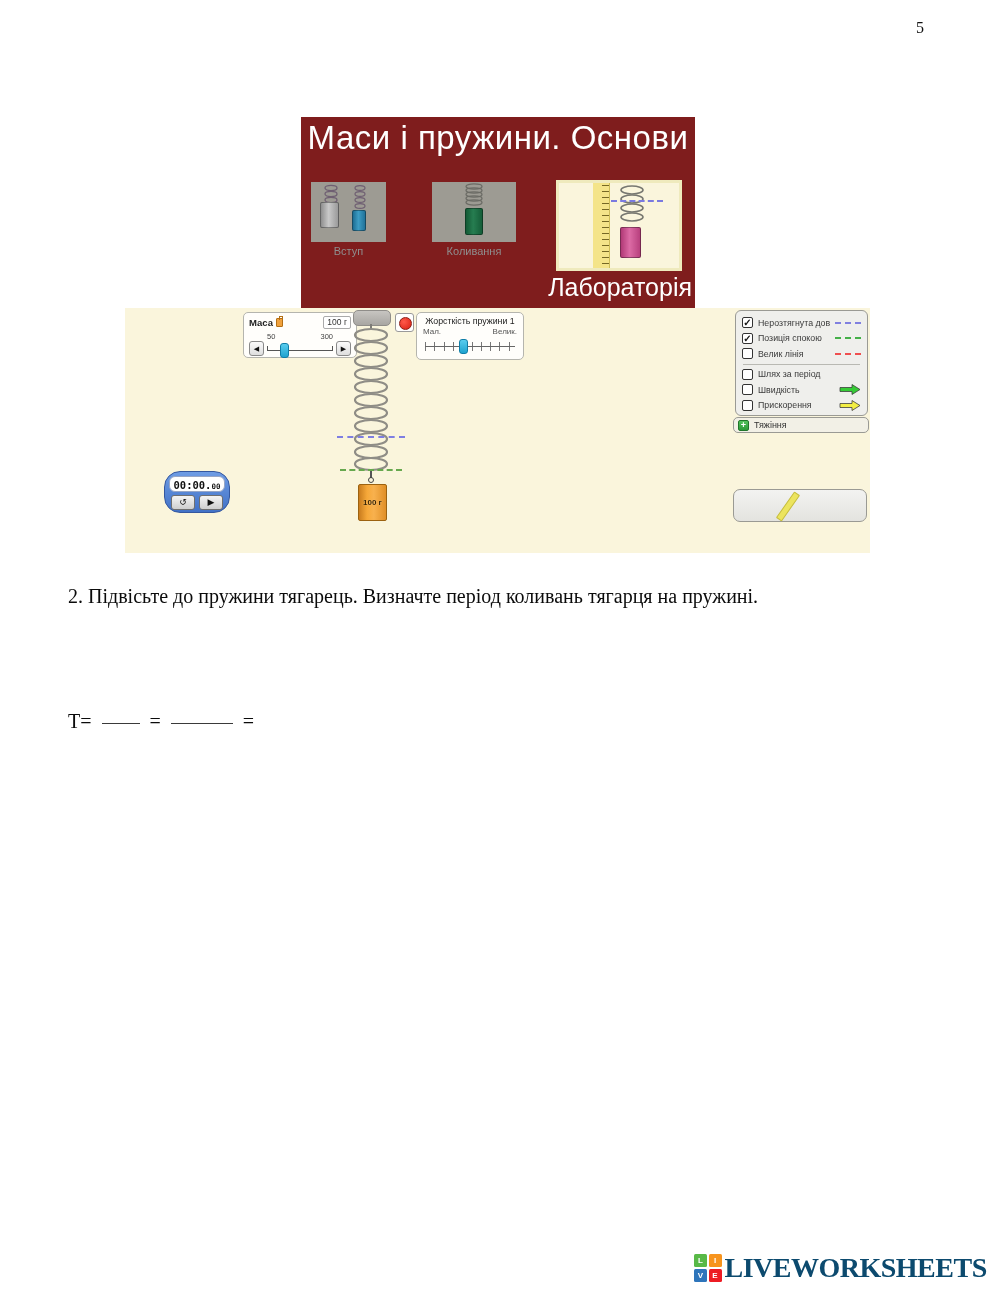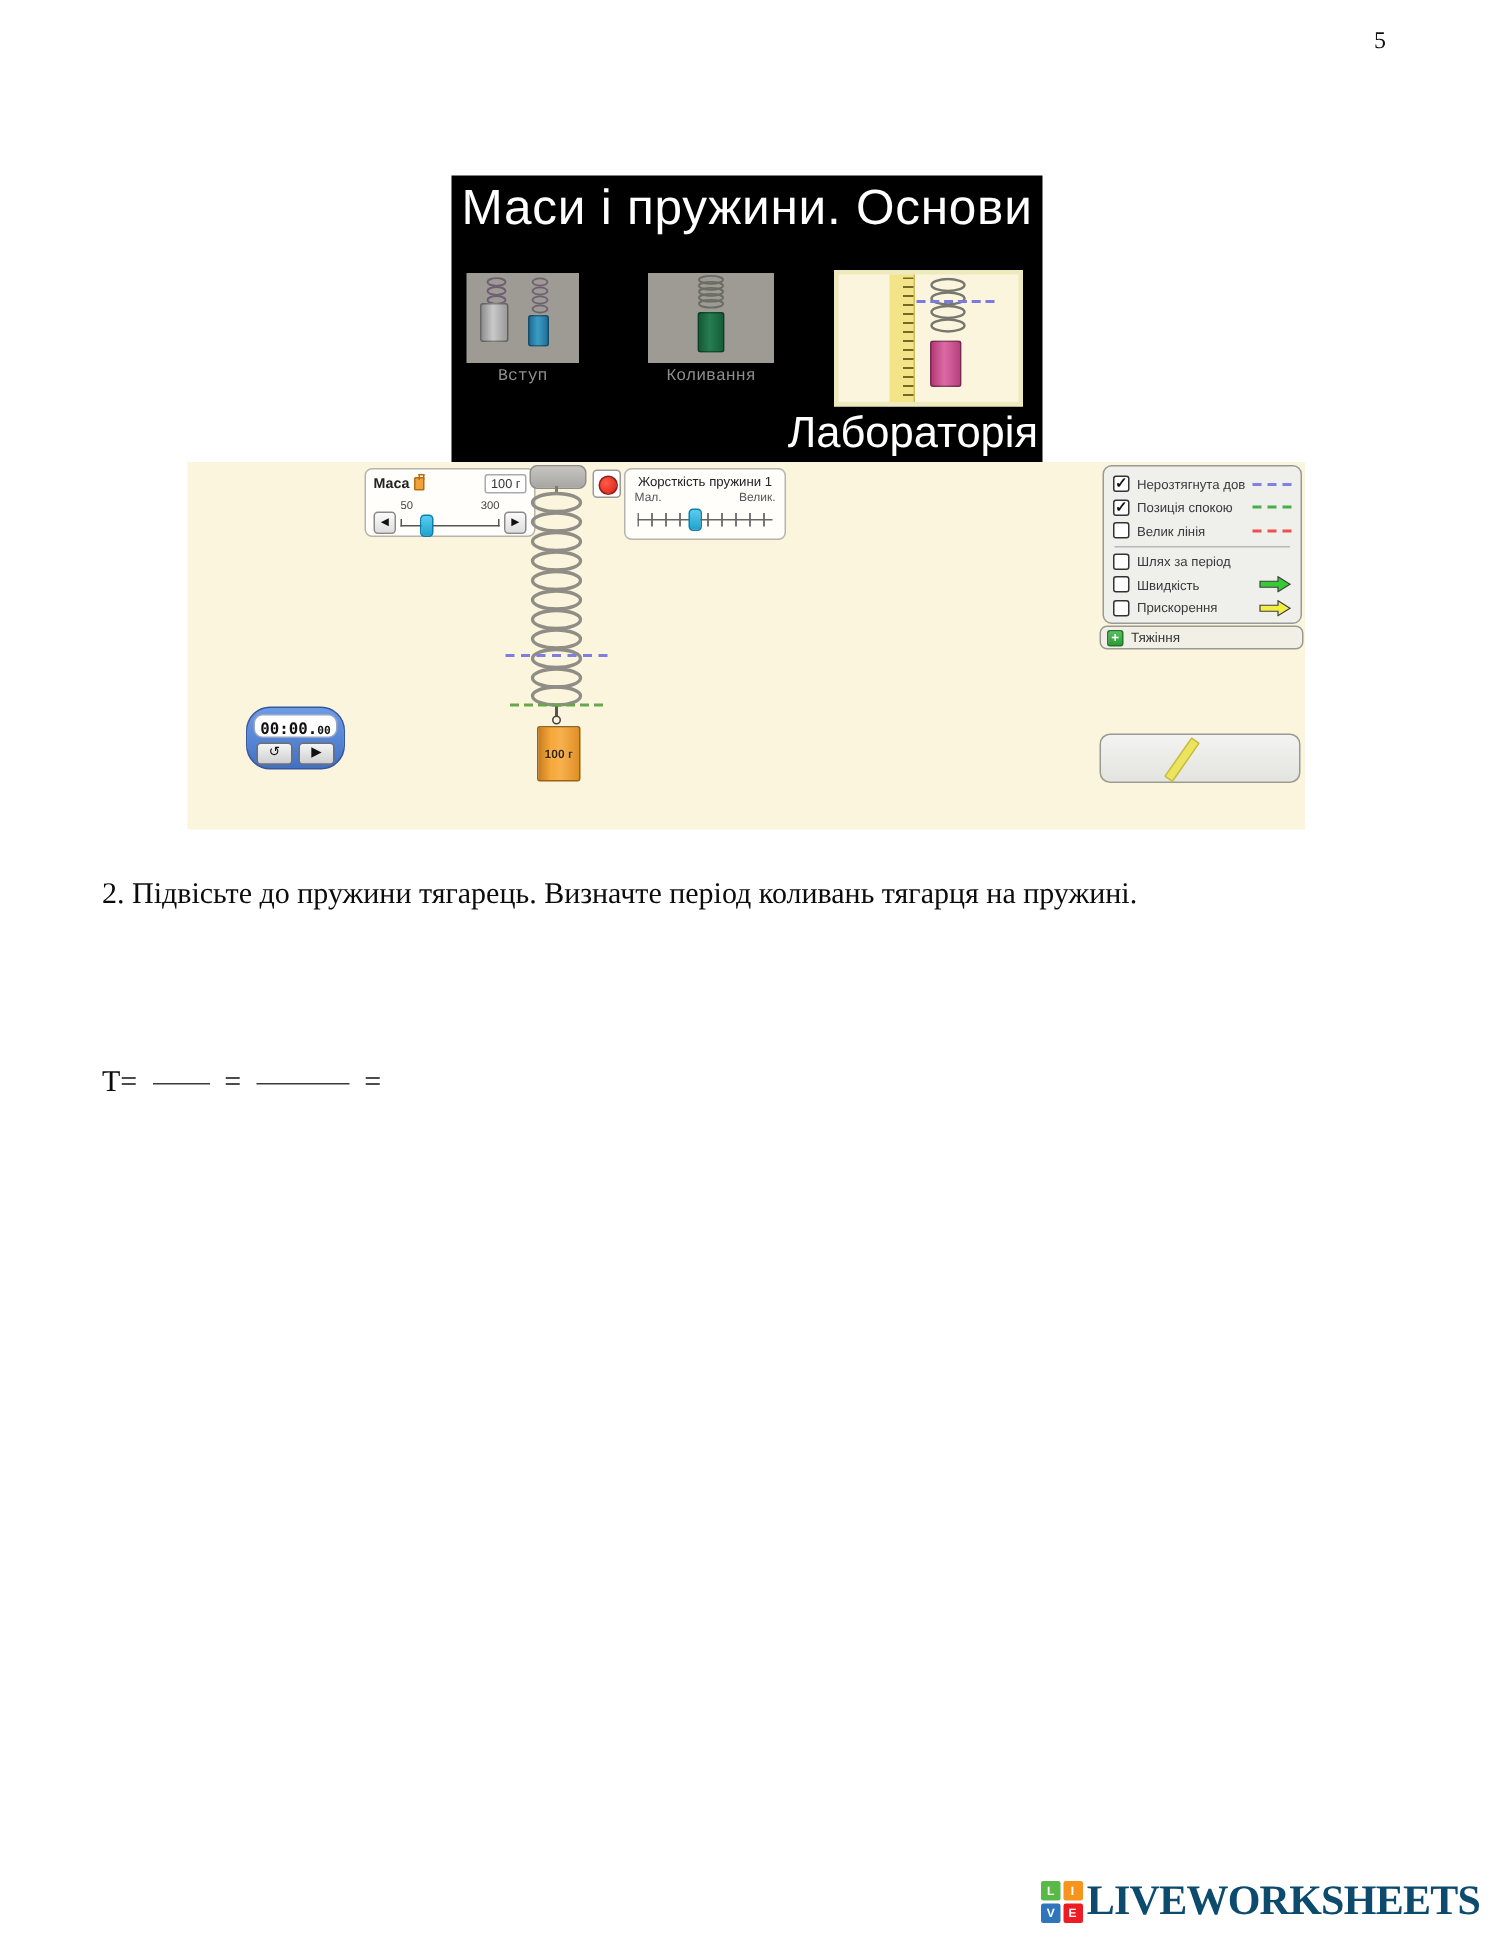--- a/index.html
+++ b/index.html
@@ -2,28 +2,28 @@
 <html><head>
 <meta charset="utf-8">
 <style>
   * { margin:0; padding:0; box-sizing:border-box; }
   body { width:1000px; height:1291px; background:#ffffff; font-family:"Liberation Serif", serif; position:relative; }
   .page { position:absolute; inset:0; width:1000px; height:1291px; background:#fff; overflow:hidden; }
 
   .page-number { position:absolute; left:916px; top:19px; font-size:16px; color:#111; }
 
   
-  .sim-header { position:absolute; left:301px; top:117px; width:394px; height:191px; background:#000000; }
+  .sim-header { position:absolute; left:301px; top:117px; width:394px; height:191px; background:#7f1d1d; }
   .sim-title { position:absolute; top:2px; left:0; right:0; text-align:center; color:#fff;
                font-family:"Liberation Sans", sans-serif; font-size:33px; font-weight:400; letter-spacing:.5px; white-space:nowrap; }
   .thumb { position:absolute; background:#9d9b93; }
-  .thumb-label { position:absolute; text-align:center; font-family:Liberation Mono, monospace; font-size:11px; color:#8f8f8f; }
+  .thumb-label { position:absolute; text-align:center; font-family:Liberation Sans, sans-serif; font-size:11px; color:#8f8f8f; }
   .tab-lab-thumb { position:absolute; left:255px; top:63px; width:126px; height:91px; background:#faf5dc; border:3px solid #efeabd; }
   .tab-lab-label { position:absolute; top:156px; left:0; right:3px; text-align:right; color:#fff;
-                   font-family:"Liberation Sans", sans-serif; font-size:29px; font-weight:400; }
+                   font-family:"Liberation Sans", sans-serif; font-size:25px; font-weight:400; }
   .cyl { position:absolute; border-radius:2px; border:1px solid rgba(0,0,0,.35); }
   .mini-ruler { position:absolute; left:34px; top:0; width:17px; height:100%; background:#f4e489; border-right:1px solid #cdbd58; }
   .mini-ruler::after { content:""; position:absolute; right:0; top:2px; bottom:2px; width:7px;
        background:repeating-linear-gradient(to bottom, rgba(95,82,20,.85) 0 1px, transparent 1px 6px); }
   .mini-dash { position:absolute; border-top:2px dashed #7a7ae0; }
 
   
   .sim-body { position:absolute; left:125px; top:308px; width:745px; height:245px; background:#faf5dc; font-family:"Liberation Sans", sans-serif; }
 
   .panel { position:absolute; background:#fffefb; border:1px solid #b5b5ae; border-radius:5px; }

